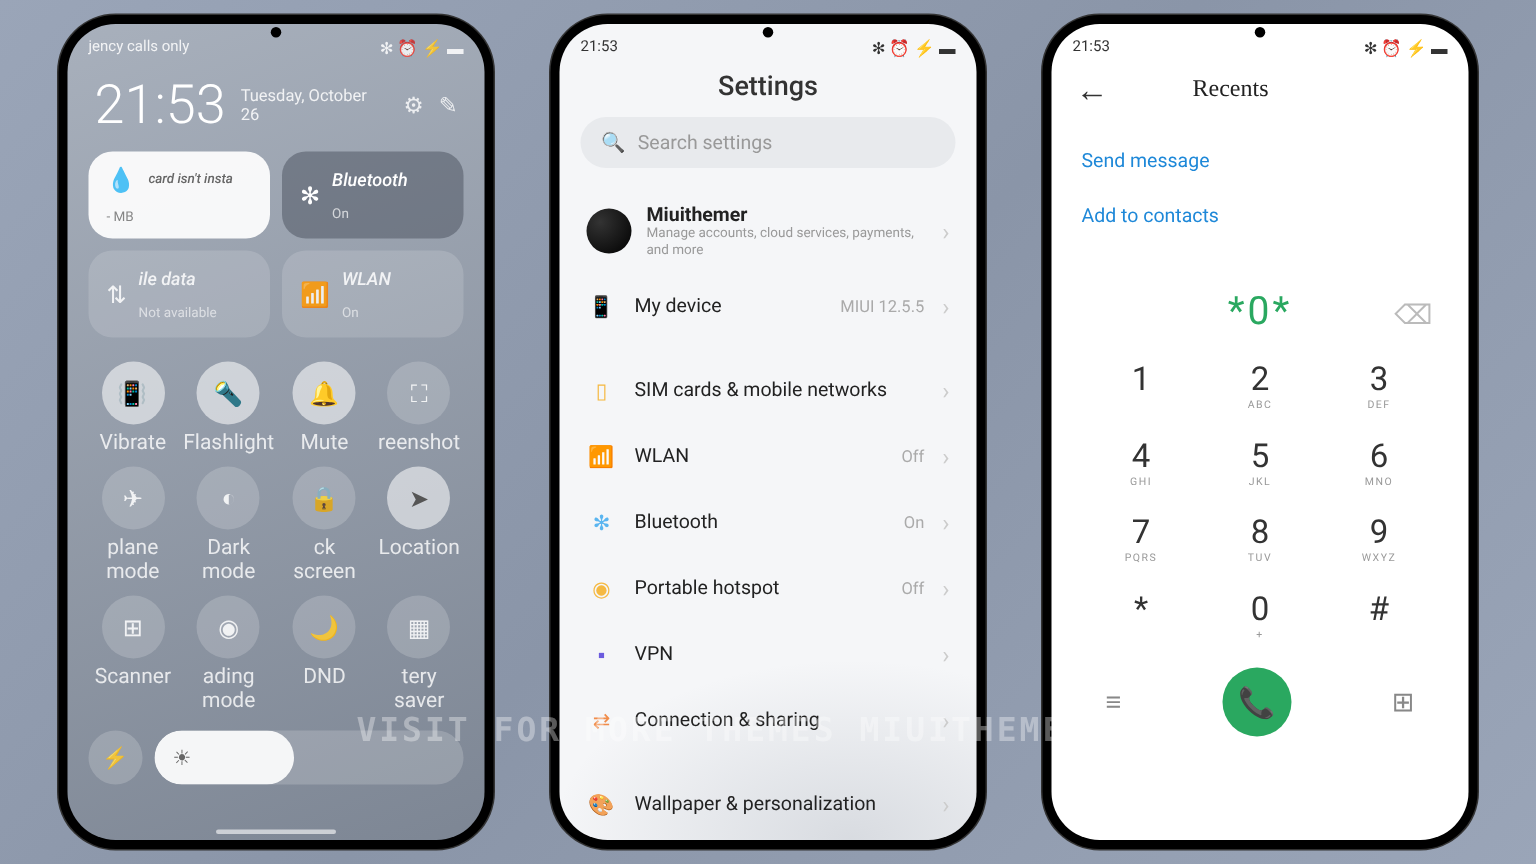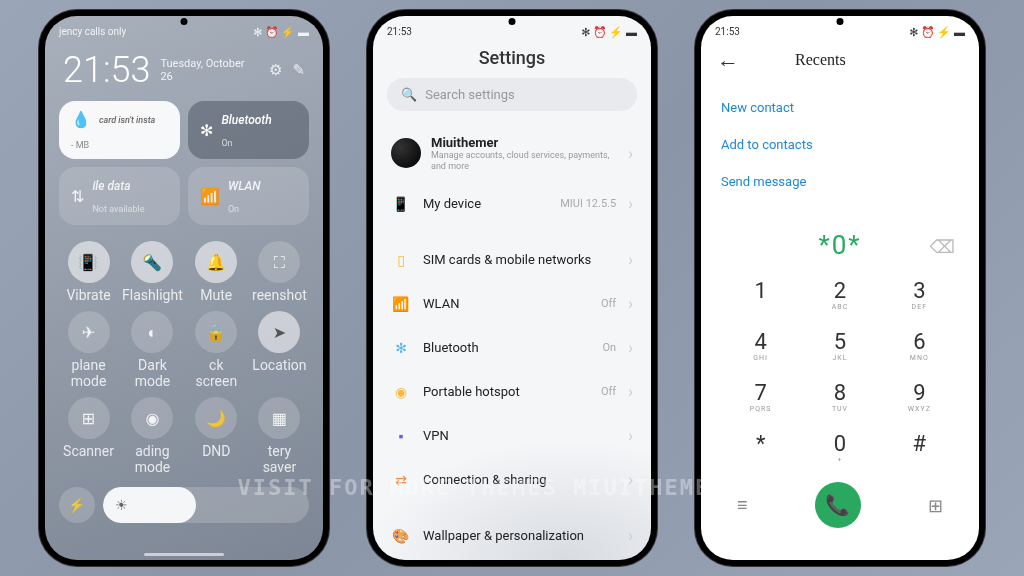--- a/index.html
+++ b/index.html
@@ -286,23 +286,22 @@
   <div class="screen">
     <div class="status-bar">
       <span>21:53</span>
       <span class="status-icons">✻ ⏰ ⚡ ▬</span>
     </div>
     <div class="dialer-header">
       <span class="back-arrow">←</span>
       <span class="dialer-title">Recents</span>
     </div>
     <div class="link-list" id="link-list">
-        <div class="link-item">New contact</div>
+        <div class="link-item">Send message</div>
         <div class="link-item">Add to contacts</div>
-        <div class="link-item">Send message</div>
       </div>
     <div class="dial-display">
       <span class="dial-number">*0*</span>
       <span class="backspace">⌫</span>
     </div>
     <div class="keypad" id="keypad">
         <div class="key">
           <div class="key-digit">1</div>
           <div class="key-letters"></div>
         </div>

